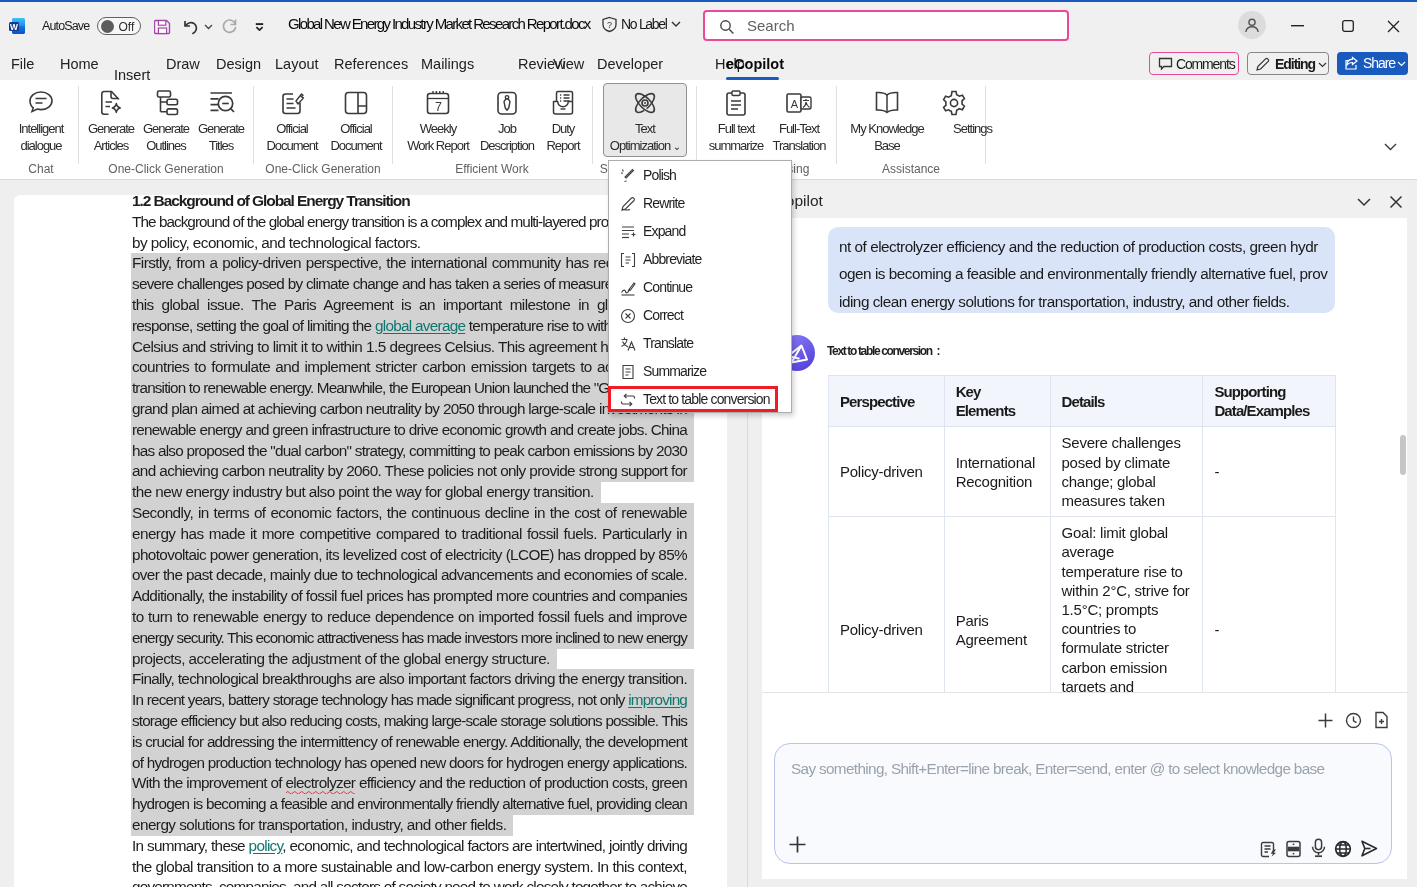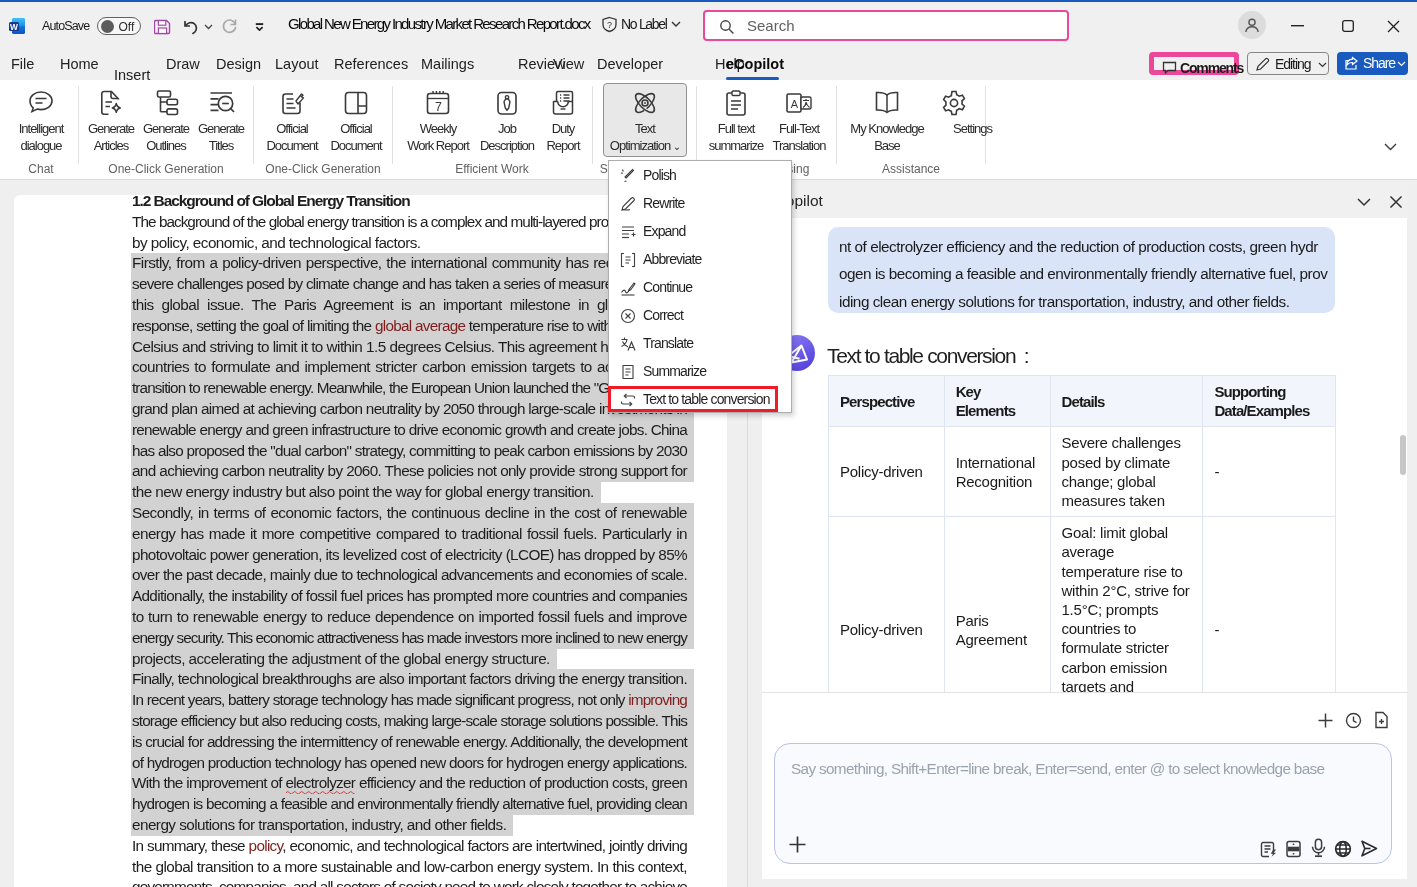--- a/index.html
+++ b/index.html
@@ -17,21 +17,21 @@
   .rbtn .ric { margin:3px auto 3px; width:30px; height:30px; }
   .rsep { position:absolute; top:6px; width:1px; height:78px; background:#e0e0e0; }
   .rgroup { position:absolute; top:82px; font-size:12px; color:#616161; text-align:center; }
   
   #docarea { left:14px; top:179px; width:713px; height:696px; background:#ffffff; border-radius:6px 0 0 0; }
   #docsep { left:747px; top:180px; width:1px; height:707px; background:#dadada; }
   .dl { position:absolute; left:116.5px; width:563px; height:20.8px; padding:0 6.5px 0 1.5px; font-size:15.3px; letter-spacing:-0.55px; line-height:20.8px; color:#1d1d1d; white-space:nowrap; }
   .j { white-space:normal; text-align:justify; text-align-last:justify; }
   .sel { background:#d2d2d2; }
   .selspan { display:inline-block; height:20.8px; background:#d2d2d2; padding:0 7px 0 1.5px; margin-left:-1.5px; }
-  .link { color:#7f1d1d; text-underline-offset:2px; }
+  .link { color:#0f766e; text-decoration:underline; text-underline-offset:2px; }
   .sqg { position:relative; } .sqg svg { position:absolute; left:0; bottom:-2.5px; }
   
   #dropdown { left:608px; top:160px; width:184px; height:253px; background:#ffffff; border:1px solid #adadad; box-shadow:2px 3px 5px rgba(0,0,0,0.18); }
   .ditem { position:absolute; left:0; width:100%; height:28px; font-size:14px; letter-spacing:-0.85px; color:#1f1f1f; white-space:nowrap; }
   .ditem span { position:absolute; left:34px; top:5px; }
   .ditem svg { position:absolute; left:11px; top:6px; }
   #redbox { position:absolute; left:-1px; top:225px; width:170px; height:26px; border:3px solid #ee1c25; }
   
   #panelheader { left:762px; top:185px; width:646px; height:33px; background:#f0f0f0; }
   #panelbody { left:762px; top:218px; width:645px; height:474px; background:#ffffff; }
@@ -135,32 +135,32 @@
   <div class="menu-item" style="left:275px;">Layout</div>
   <div class="menu-item" style="left:334px;">References</div>
   <div class="menu-item" style="left:421px;">Mailings</div>
   <div class="menu-item" style="left:518px;">Review</div>
   <div class="menu-item" style="left:553px;">View</div>
   <div class="menu-item" style="left:597px;">Developer</div>
   <div class="menu-item" style="left:679px;margin-left:36px;">Help</div>
   <div class="menu-item" style="left:726px;font-weight:700;color:#0a0a0a;">eCopilot</div>
   <div class="abs" style="left:726px;top:32px;width:53px;height:3px;background:#185abd;border-radius:2px;"></div>
 
-  <div class="abs" style="left:1149px;top:7px;width:90px;height:23px;border:5px solid #ec4899;border-radius:4px;font-weight:bold;">
+  <div class="abs" style="left:1149px;top:7px;width:90px;height:23px;border:1px solid #ec4899;border-radius:4px;">
     <svg class="abs" style="left:8px;top:4px" width="15" height="14" viewBox="0 0 15 14">
         <path d="M1.5 1.5 h12 v8 h-7.5 l-2.5 2.5 v-2.5 h-2 z" fill="none" stroke="#333" stroke-width="1.3"></path>
       </svg>
     <div class="abs" style="left:26px;top:3px;font-size:14px;letter-spacing:-1.15px;color:#1a1a1a;">Comments</div>
   </div>
 
   <div class="abs" style="left:1247px;top:7px;width:82px;height:23px;border:1px solid #868686;border-radius:4px;">
     <svg class="abs" style="left:7px;top:4px" width="15" height="15" viewBox="0 0 15 15">
         <path d="M2 13 l1-3.6 L10.6 1.8 a1.4 1.4 0 0 1 2 0 l0.6 0.6 a1.4 1.4 0 0 1 0 2 L5.6 12 z" fill="none" stroke="#333" stroke-width="1.2"></path>
       </svg>
-    <div class="abs" style="left:27px;top:3px;font-size:14px;letter-spacing:-1.05px;color:#1a1a1a;">Editing</div>
+    <div class="abs" style="left:27px;top:3px;font-size:14px;letter-spacing:-1.05px;color:#1a1a1a;font-weight:bold;">Editing</div>
     <svg class="abs" style="left:70px;top:9px" width="9" height="6" viewBox="0 0 9 6">
         <path d="M1 1 l3.5 3.5 L8 1" fill="none" stroke="#333" stroke-width="1.2"></path>
       </svg>
   </div>
 
   <div class="abs" style="left:1337px;top:7px;width:71px;height:23px;border-radius:4px;background:#185abd;">
     <svg class="abs" style="left:7px;top:4px" width="15" height="15" viewBox="0 0 15 15">
         <path d="M5.5 4.5 h-3.5 v8.5 h10 v-4" fill="none" stroke="#fff" stroke-width="1.2"></path>
         <path d="M8.5 1.5 L13 5 L8.5 8.5 v-2 c-3 0-4.5 1-5.5 2.5 c0-3 1.5-5.5 5.5-5.8 z" fill="none" stroke="#fff" stroke-width="1.2"></path>
       </svg>
@@ -366,21 +366,21 @@
     <defs>
         <linearGradient id="avg" x1="0.2" y1="0" x2="0.85" y2="1">
           <stop offset="0" stop-color="#8b7bf4"></stop>
           <stop offset="1" stop-color="#4f3fda"></stop>
         </linearGradient>
       </defs>
     <circle cx="18" cy="18" r="18" fill="url(#avg)"></circle>
     <path d="M22.5 10.5 L28 24.5 L12.5 27.5 Z" fill="none" stroke="#ffffff" stroke-width="2" stroke-linejoin="round"></path>
     <path d="M22.5 10.5 L9 21 L20.5 23.8" fill="none" stroke="#ffffff" stroke-width="2" stroke-linejoin="round"></path>
   </svg>
-  <div class="abs" style="left:65px;top:126px;font-size:21px;font-weight:400;letter-spacing:-1.35px;color:#1f1f1f;">Text to table conversion<span style="letter-spacing:0">  :</span></div>
+  <div class="abs" style="left:65px;top:126px;font-size:12px;font-weight:700;letter-spacing:-1.35px;color:#1f1f1f;">Text to table conversion<span style="letter-spacing:0">  :</span></div>
   <table id="t2t-table">
     <tbody>
         <tr>
           <th style="width:116px;">Perspective</th>
           <th style="width:106px;">Key<br>Elements</th>
           <th style="width:153px;">Details</th>
           <th style="width:133px;">Supporting<br>Data/Examples</th>
         </tr>
     <tr style="height:89px;">
           <td>Policy-driven</td>

